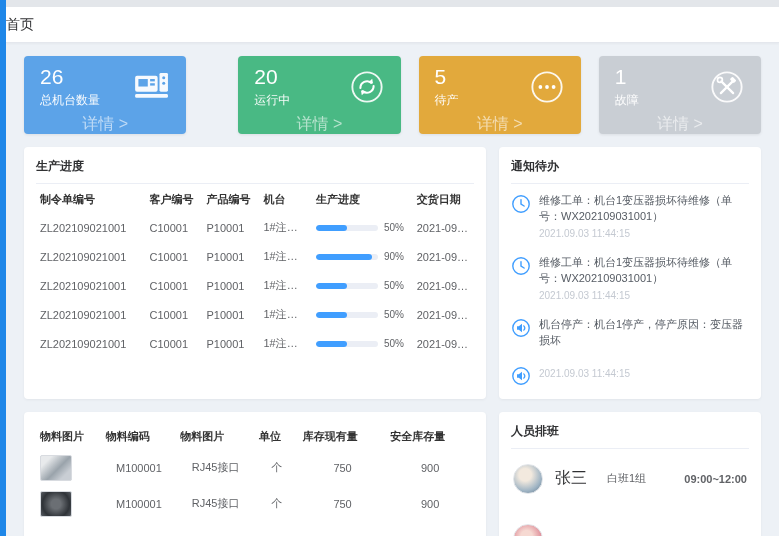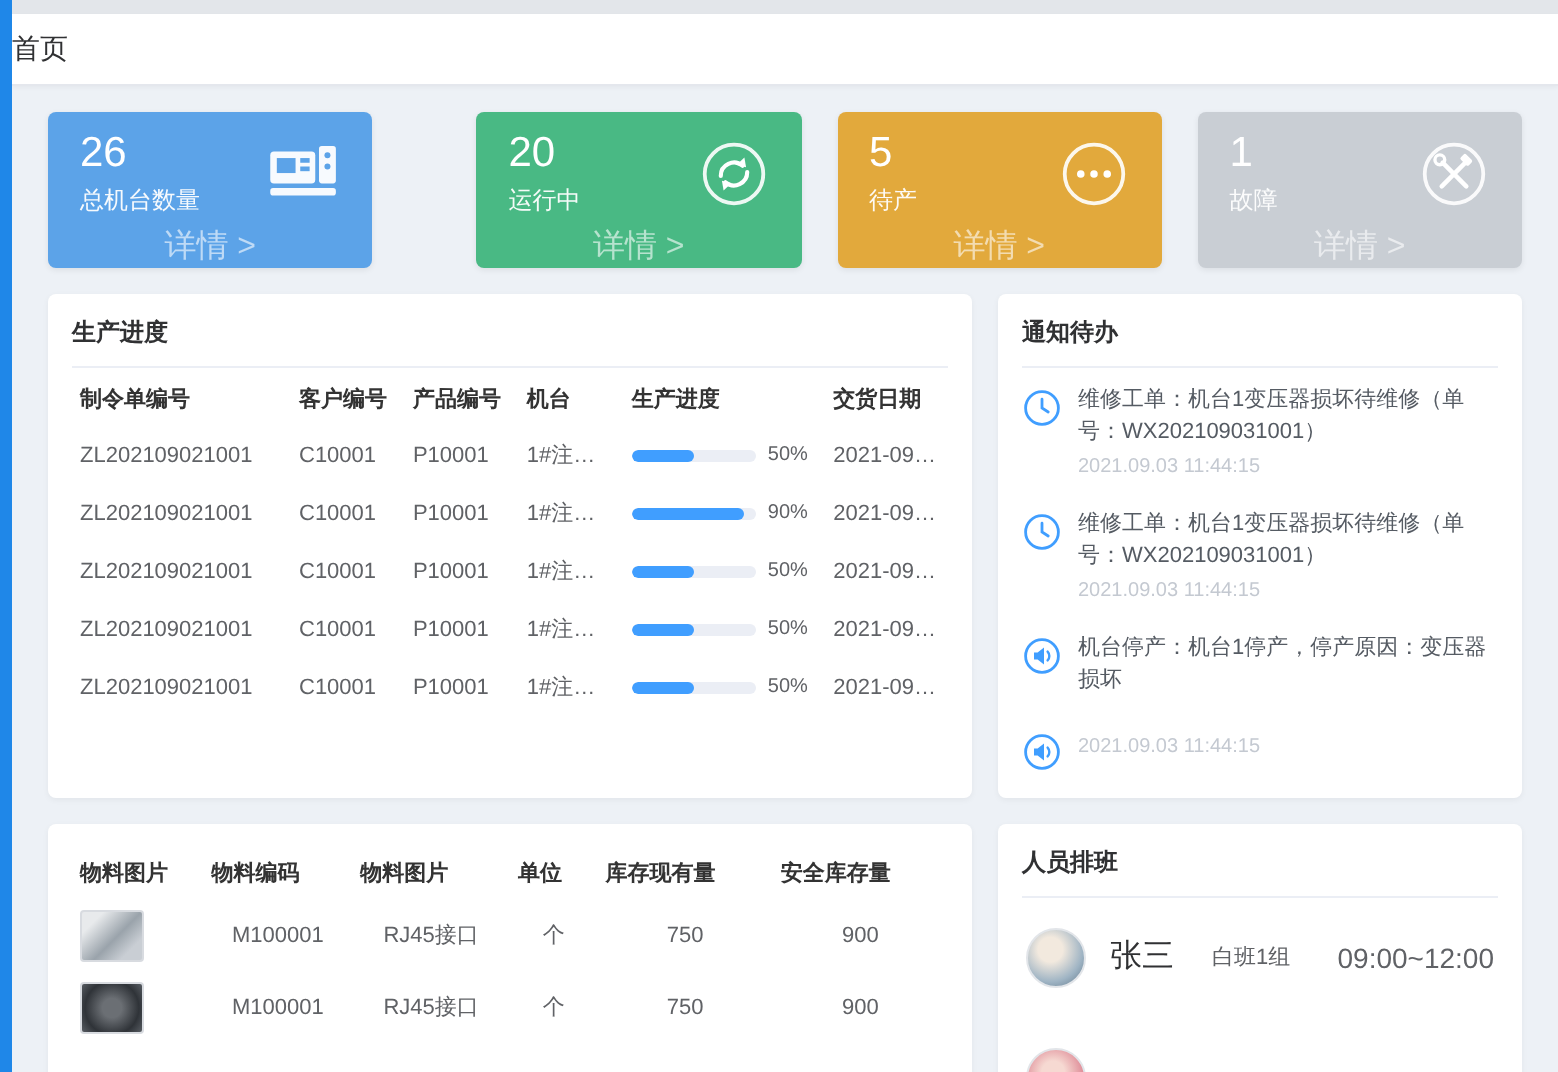--- a/index.html
+++ b/index.html
@@ -66,21 +66,21 @@
   .note-time { font-size: 10px; color: #c4c9d1; margin-top: 3px; }
   .note-time:empty { display: none; }
 
   
   .sched-item { display: flex; align-items: center; padding: 15px 2px; }
   .avatar { width: 30px; height: 30px; border-radius: 50%; flex: 0 0 30px; border: 1px solid #e2e5e9; }
   .avatar.a1 { background: radial-gradient(circle at 40% 35%, #f2e9de 25%, #9fb4c4 65%, #5d7486 100%); }
   .avatar.a2 { background: radial-gradient(circle at 45% 40%, #f6d9d2 25%, #e0909b 65%, #a35664 100%); }
   .sched-name  { font-size: 16px; color: #303133; width: 52px; margin-left: 12px; }
   .sched-shift { font-size: 11px; color: #606266; width: 64px; }
-  .sched-time  { font-size: 14px; color: #606266; margin-left: auto; }
+  .sched-time  { font-size: 11px; color: #606266; margin-left: auto; font-weight: bold; }
 </style>
 </head>
 <body>
 
 <div class="left-accent"></div>
 <div class="top-strip"></div>
 
 <div class="page-header">
   <span>首页</span>
 </div>

